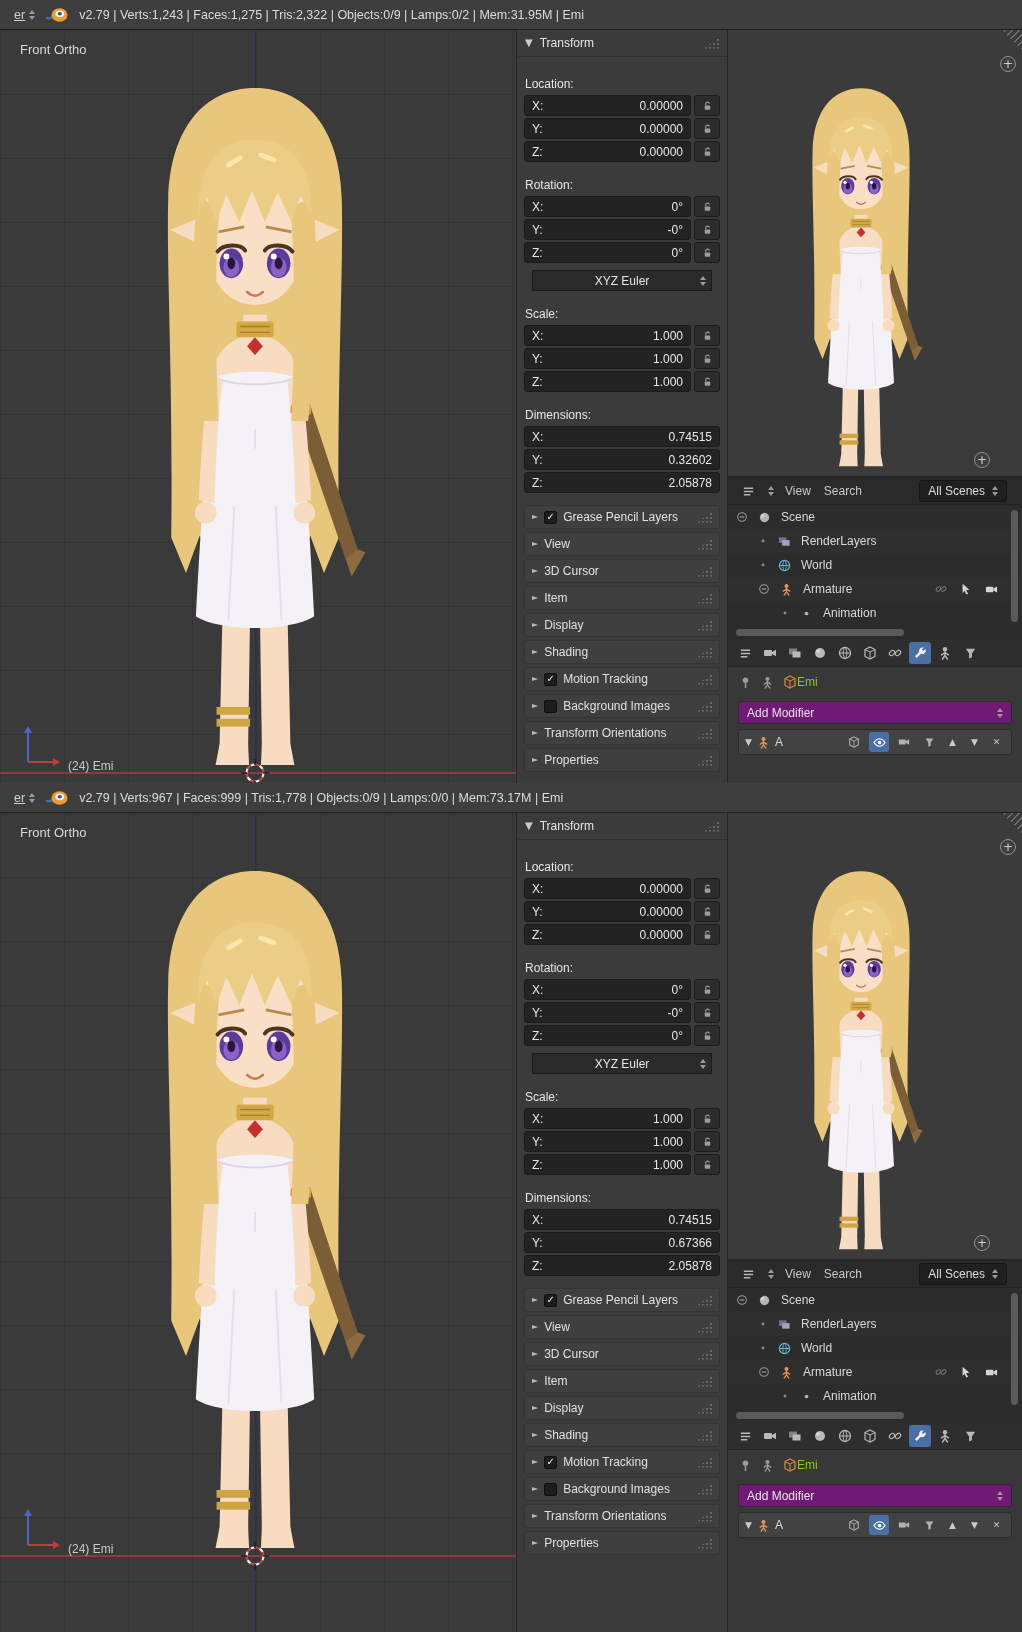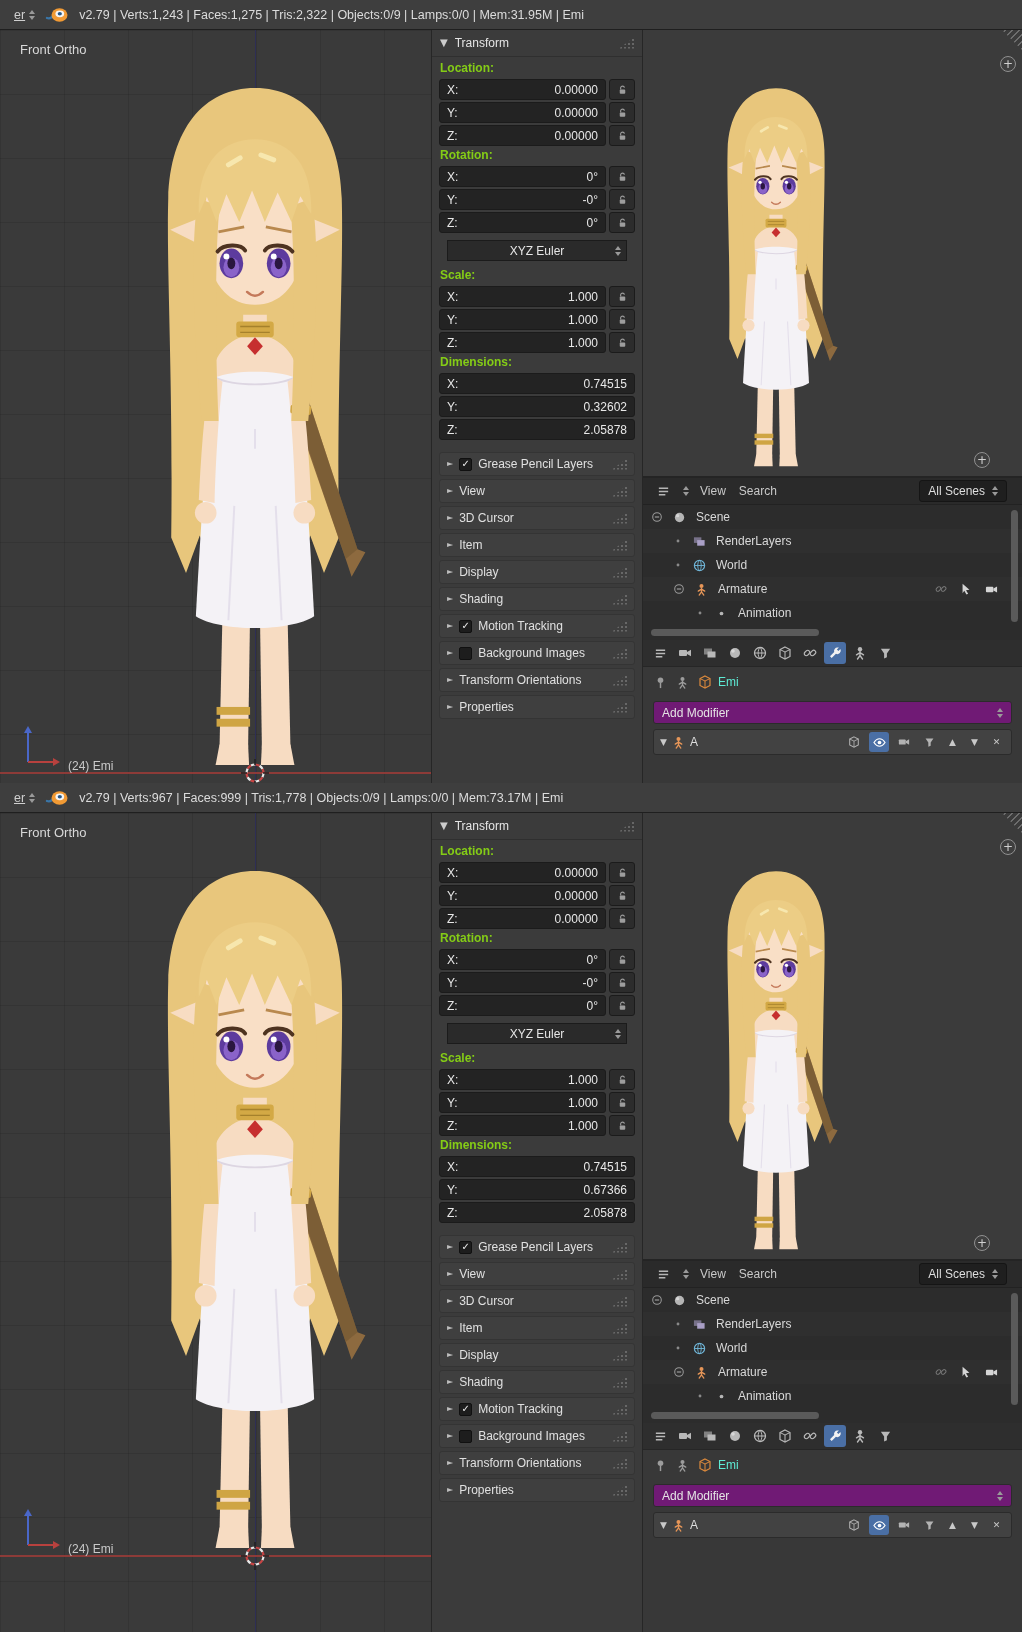--- a/index.html
+++ b/index.html
@@ -11,37 +11,37 @@
   .half-1{height:849px;}
   
   .topbar{height:30px;background:#3e3e3e;border-bottom:1px solid #1f1f1f;display:flex;align-items:center;gap:10px;padding:0 10px 0 14px;color:#dcdcdc;font-size:12.5px;}
   .edsel{display:flex;align-items:center;gap:4px;color:#cfcfcf;text-decoration:underline;}
   .spin{display:inline-flex;flex-direction:column;gap:2px;}
   .spin i{display:block;width:0;height:0;border-left:3px solid transparent;border-right:3px solid transparent;}
   .spin .u{border-bottom:4px solid #9a9a9a;}
   .spin .d{border-top:4px solid #9a9a9a;}
   
   .hbody{display:flex;height:calc(100% - 30px);}
-  .viewport{width:432px;position:relative;background:#3a3a3a;border-right:1px solid #262626;overflow:hidden;
+  .viewport{width:517px;position:relative;background:#3a3a3a;border-right:1px solid #262626;overflow:hidden;
     background-image:linear-gradient(to right,rgba(0,0,0,.10) 1px,transparent 1px),linear-gradient(to bottom,rgba(0,0,0,.10) 1px,transparent 1px);
     background-size:64px 64px;}
   .vlabel{position:absolute;left:20px;top:12px;color:#d8d8d8;font-size:13px;}
   .zline{position:absolute;left:255px;top:0;bottom:0;width:1px;background:#2e2e55;}
   .floor{position:absolute;left:0;right:0;top:742px;height:2px;background:#9c3c38;opacity:.85;}
   .char-main{position:absolute;left:117px;top:52px;width:276px;height:690px;}
   .gizmo{position:absolute;left:14px;top:688px;}
   .objlabel{position:absolute;left:68px;top:729px;color:#c9c9c9;}
   .cursor3d{position:absolute;left:240px;top:728px;}
   
   .npanel{width:211px;background:#3b3b3b;border-right:1px solid #262626;overflow:hidden;}
   .phead{height:27px;display:flex;align-items:center;gap:7px;padding:0 8px;border-bottom:1px solid #2f2f2f;color:#e5e5e5;}
   .phead .uglyph{font-size:10px;color:#ccc;}
   .grip{margin-left:auto;width:15px;height:11px;background-image:radial-gradient(circle,#8a8a8a 1px,transparent 1.3px);background-size:4px 4px;clip-path:polygon(100% 0,100% 100%,0 100%);opacity:.55;}
   .pcontent{padding:4px 7px 0;}
-  .slabel{margin:0 1px 4px;color:#84cc16;font-weight:bold;}
+  .slabel{margin:16px 1px 4px;color:#e5e5e5;}
   .frow{display:flex;gap:3px;margin-bottom:2px;align-items:center;}
   .nf{flex:1;height:21px;background:#232323;border:1px solid #1b1b1b;border-radius:3px;display:flex;justify-content:space-between;align-items:center;padding:0 7px;color:#e8e8e8;}
   .lockb{width:26px;height:21px;background:#2c2c2c;border:1px solid #1b1b1b;border-radius:3px;display:flex;align-items:center;justify-content:center;color:#9d9d9d;}
   .dd{margin:7px 8px;height:21px;background:#2a2a2a;border:1px solid #1b1b1b;border-radius:0;display:flex;align-items:center;justify-content:center;position:relative;color:#e6e6e6;}
   .dd .spin{position:absolute;right:5px;top:5px;}
   .cpanels{margin-top:12px;display:flex;flex-direction:column;gap:3px;padding-bottom:6px;}
   .cpanel{height:24px;background:#3f3f3f;border:1px solid #343434;border-radius:3px;display:flex;align-items:center;gap:6px;padding:0 7px;color:#e0e0e0;}
   .cpanel .arr{font-size:8px;color:#bdbdbd;}
   .cb{width:13px;height:13px;background:#1d1d1d;border:1px solid #101010;border-radius:2px;font-size:10px;color:#ececec;display:flex;align-items:center;justify-content:center;}
   .cb span{transform:translateY(-.5px);}
@@ -70,21 +70,21 @@
   .pib{width:22px;height:22px;border-radius:3px;display:flex;align-items:center;justify-content:center;}
   .pib.active{background:#4a6fa5;color:#f2f2f2;}
   .prctx{height:30px;display:flex;align-items:center;gap:9px;padding:0 11px;color:#e0e0e0;}
   .addmod{height:23px;margin:4px 10px 2px;background:#701a75;border:1px solid #2b2b2b;border-radius:3px;display:flex;align-items:center;justify-content:space-between;padding:0 8px;color:#e4e4e4;}
   .modrow{height:26px;margin:3px 10px;background:#424242;border:1px solid #2b2b2b;border-radius:3px;display:flex;align-items:center;gap:5px;padding:0 6px;color:#ddd;}
   .modrow .uglyph{font-size:9px;color:#c9c9c9;}
   .tgl{width:20px;height:20px;border-radius:3px;display:flex;align-items:center;justify-content:center;color:#b3b3b3;}
   .tgl.active{background:#4a6fa5;color:#fff;}
   .mbtn{width:17px;height:20px;display:flex;align-items:center;justify-content:center;color:#c6c6c6;}
   .mspace{flex:1;}
-  .oname{display:flex;align-items:center;gap:6px;color:#5eead4;}
+  .oname{display:flex;align-items:center;color:#84cc16;}
 </style>
 </head>
 <body>
 
 <svg width="0" height="0" style="position:absolute" aria-hidden="true">
   <defs>
     <symbol id="chara" viewBox="0 0 280 700">
       <path fill="#e8c67c" d="M140 6C88 6 54 48 52 118C50 190 57 300 55 462L70 498L84 460L96 494L108 456L112 300L168 300L172 456L184 494L196 460L210 498L225 462C223 300 230 190 228 118C226 48 192 6 140 6Z"></path>
       <path fill="#8d6a3f" d="M176 322L192 316L244 474L252 477L238 502L232 484Z"></path>
       <path fill="#6f5330" opacity=".55" d="M192 316L244 474L232 484L180 330Z"></path>
@@ -205,21 +205,21 @@
     <div class="edsel">
       <span>er</span>
       <span class="spin">
           <i class="u"></i>
           <i class="d"></i>
         </span>
     </div>
     <svg width="24" height="18">
         <use href="#i-blender"></use>
       </svg>
-    <span class="stats">v2.79 | Verts:1,243 | Faces:1,275 | Tris:2,322 | Objects:0/9 | Lamps:0/0 | Mem:31.95M | Emi</span>
+    <span class="stats">v2.79 | Verts:1,243 | Faces:1,275 | Tris:2,322 | Objects:0/9 | Lamps:0/2 | Mem:31.95M | Emi</span>
   </header>
   <div class="hbody">
     <div class="viewport">
       <div class="zline"></div>
       <div class="floor"></div>
       <svg class="char-main" viewBox="0 0 280 700">
           <use href="#chara"></use>
         </svg>
       <div class="vlabel">Front Ortho</div>
       <svg class="gizmo" width="52" height="52" viewBox="0 0 52 52">

